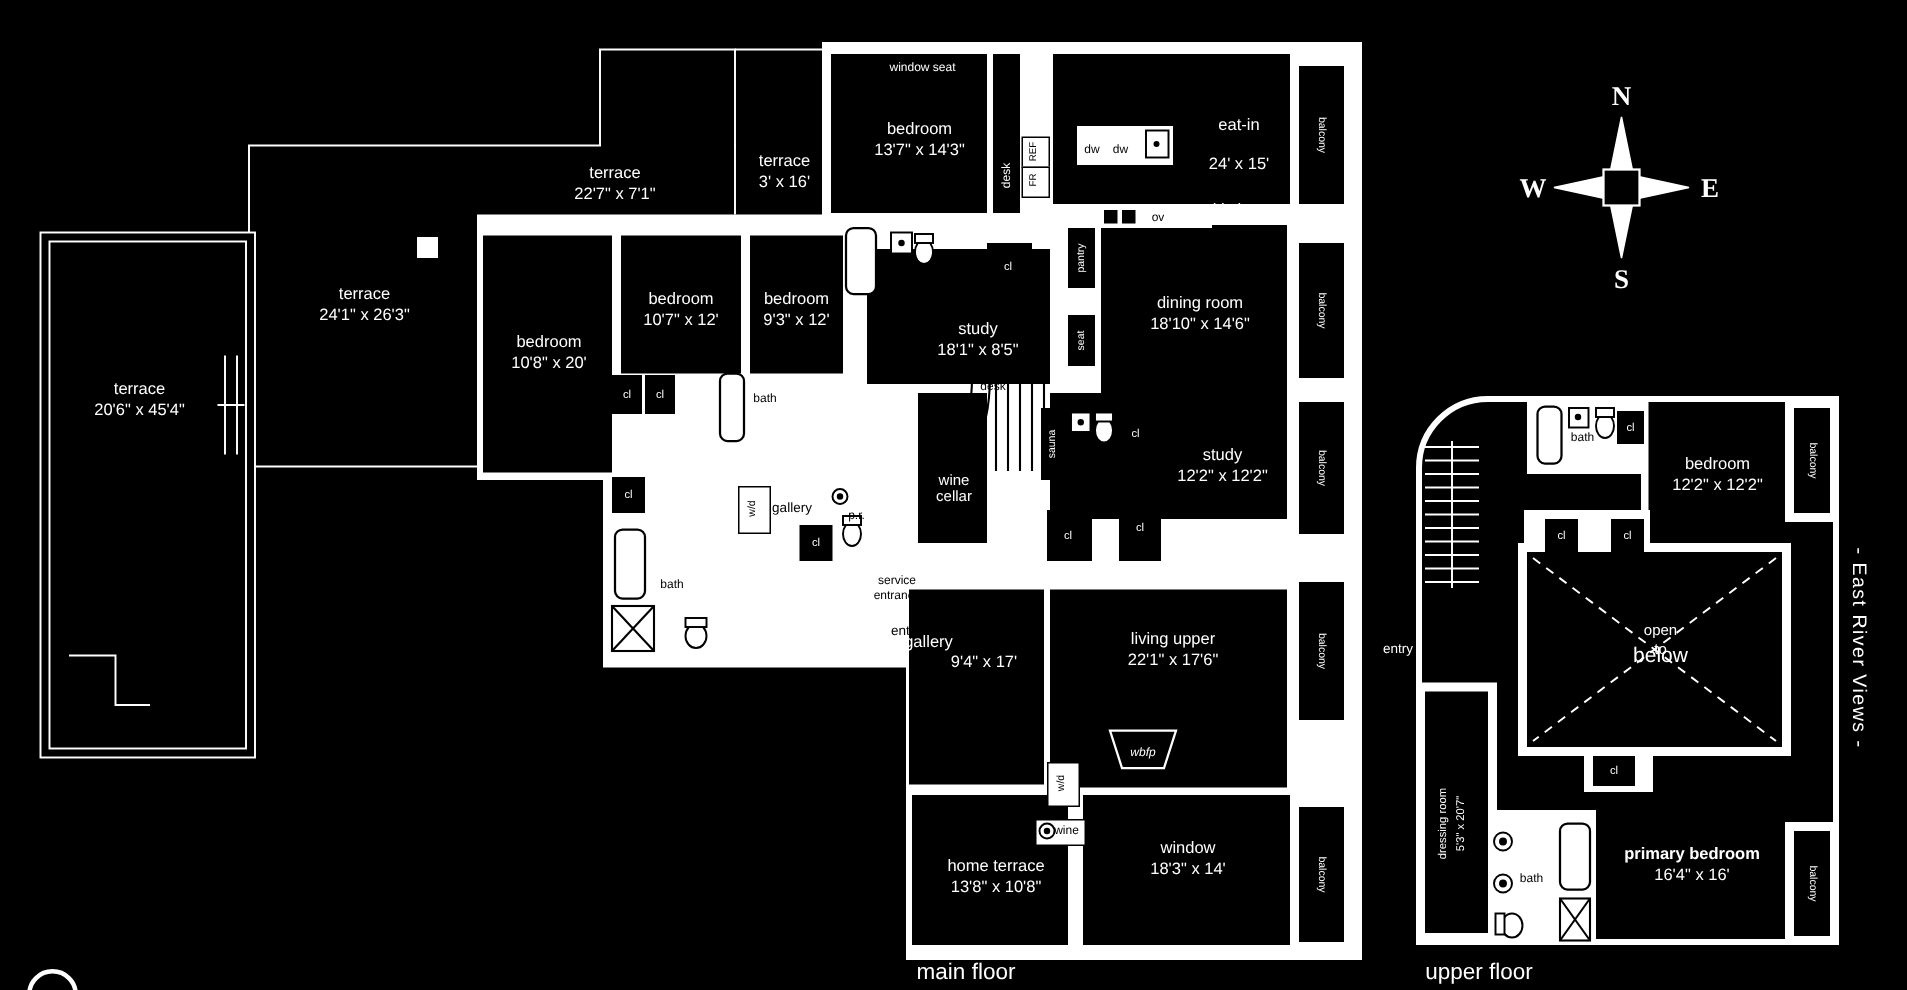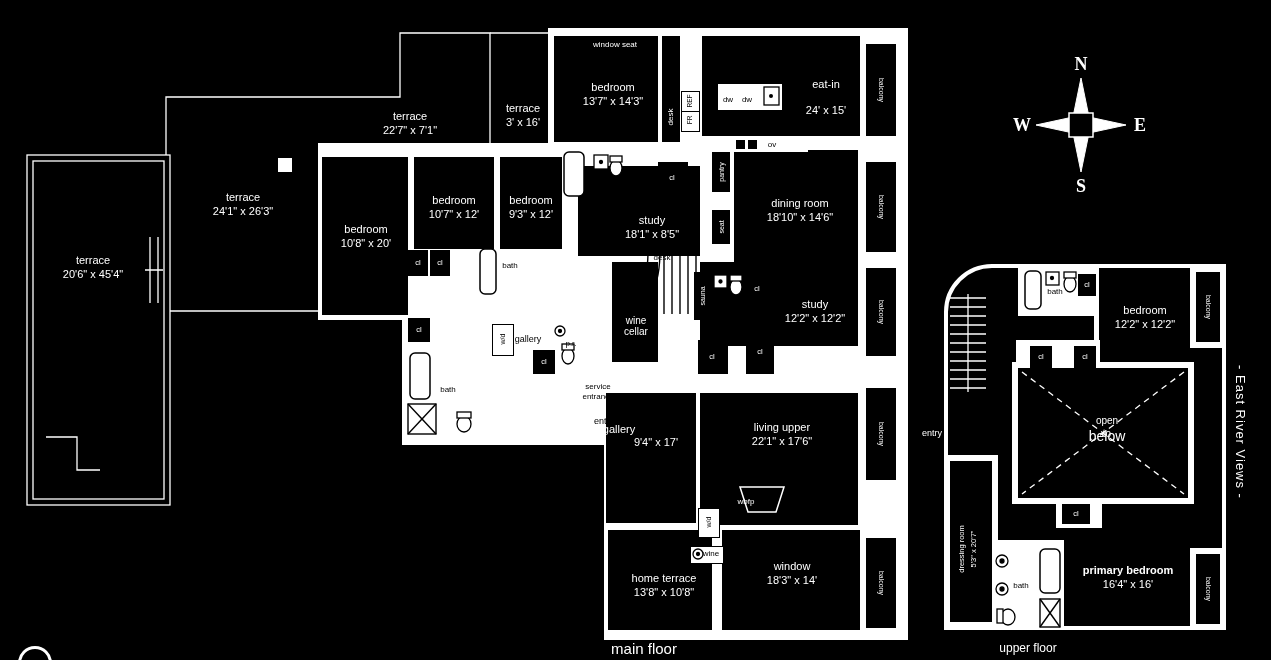--- a/index.html
+++ b/index.html
@@ -249,21 +249,21 @@
       <div class="lbl b" style="left: 528px; top: 339px; font-size: 9px;">gallery</div>
       <div class="lbl b" style="left: 571px; top: 344px; font-size: 8px;">p.r.</div>
       <div class="lbl b" style="left: 598px; top: 387px; font-size: 8px;">service</div>
       <div class="lbl b" style="left: 598px; top: 397px; font-size: 8px;">entrance</div>
       <div class="lbl b" style="left: 604px; top: 421px; font-size: 9px;">entry</div>
       <div class="lbl b" style="left: 662px; top: 258px; font-size: 8px;">desk</div>
       <div class="lbl b" style="left: 772px; top: 145px; font-size: 8px;">ov</div>
       <div class="lbl b" style="left: 728px; top: 100px; font-size: 8px;">dw</div>
       <div class="lbl b" style="left: 747px; top: 100px; font-size: 8px;">dw</div>
       <div class="lbl b" style="left: 711px; top: 554px; font-size: 8px;">wine</div>
-      <div class="lbl w" style="left: 746px; top: 502px; font-size: 8px;">wbfp</div>
+      <div class="lbl w" style="left: 762px; top: 502px; font-size: 8px; font-style: italic;">wbfp</div>
       <div class="lbl b ccw" style="left: 502px; top: 339px; font-size: 7px;">w/d</div>
       <div class="lbl b ccw" style="left: 708px; top: 522px; font-size: 7px;">w/d</div>
       <div class="lbl b ccw" style="left: 690px; top: 101px; font-size: 6.5px;">REF</div>
       <div class="lbl b ccw" style="left: 690px; top: 120px; font-size: 6.5px;">FR</div>
       <div class="lbl w ccw" style="left: 671px; top: 117px; font-size: 8px;">desk</div>
       <div class="lbl w ccw" style="left: 702px; top: 296px; font-size: 7px;">sauna</div>
       <div class="lbl w ccw" style="left: 721px; top: 172px; font-size: 7px;">pantry</div>
       <div class="lbl w ccw" style="left: 721px; top: 227px; font-size: 7px;">seat</div>
       <div class="lbl w cw" style="left: 881px; top: 90px; font-size: 7px;">balcony</div>
       <div class="lbl w cw" style="left: 881px; top: 207px; font-size: 7px;">balcony</div>
@@ -290,17 +290,17 @@
       <div class="lbl w" style="left: 1107px; top: 434px; font-size: 10px;">to</div>
       <div class="lbl w" style="left: 1107px; top: 436px; font-size: 14px;">below</div>
       <div class="lbl w" style="left: 1128px; top: 570px; font-weight: bold;">primary bedroom</div>
       <div class="lbl w" style="left: 1128px; top: 584px;">16'4" x 16'</div>
       <div class="lbl w" style="left: 932px; top: 433px; font-size: 9px;">entry</div>
       <div class="lbl b" style="left: 1055px; top: 292px; font-size: 8px;">bath</div>
       <div class="lbl b" style="left: 1021px; top: 586px; font-size: 8px;">bath</div>
       <div class="lbl w ccw" style="left: 962px; top: 549px; font-size: 7.5px;">dressing room</div>
       <div class="lbl w ccw" style="left: 974px; top: 549px; font-size: 7.5px;">5'3" x 20'7"</div>
       <div class="lbl w" style="left: 644px; top: 648px; font-size: 15px;">main floor</div>
-      <div class="lbl w" style="left: 1028px; top: 648px; font-size: 12px; text-align: right;">upper floor</div>
+      <div class="lbl w" style="left: 986px; top: 648px; font-size: 15px; text-align: right;">upper floor</div>
       <div class="lbl w cw" style="left: 902px; top: 330px; font-size: 13px; letter-spacing: 1px;">- East River Views -</div>
       <div class="lbl w cw" style="left: 1240px; top: 432px; font-size: 13px; letter-spacing: 1px;">- East River Views -</div>
     </div>
 </div>
 
 </body></html>

